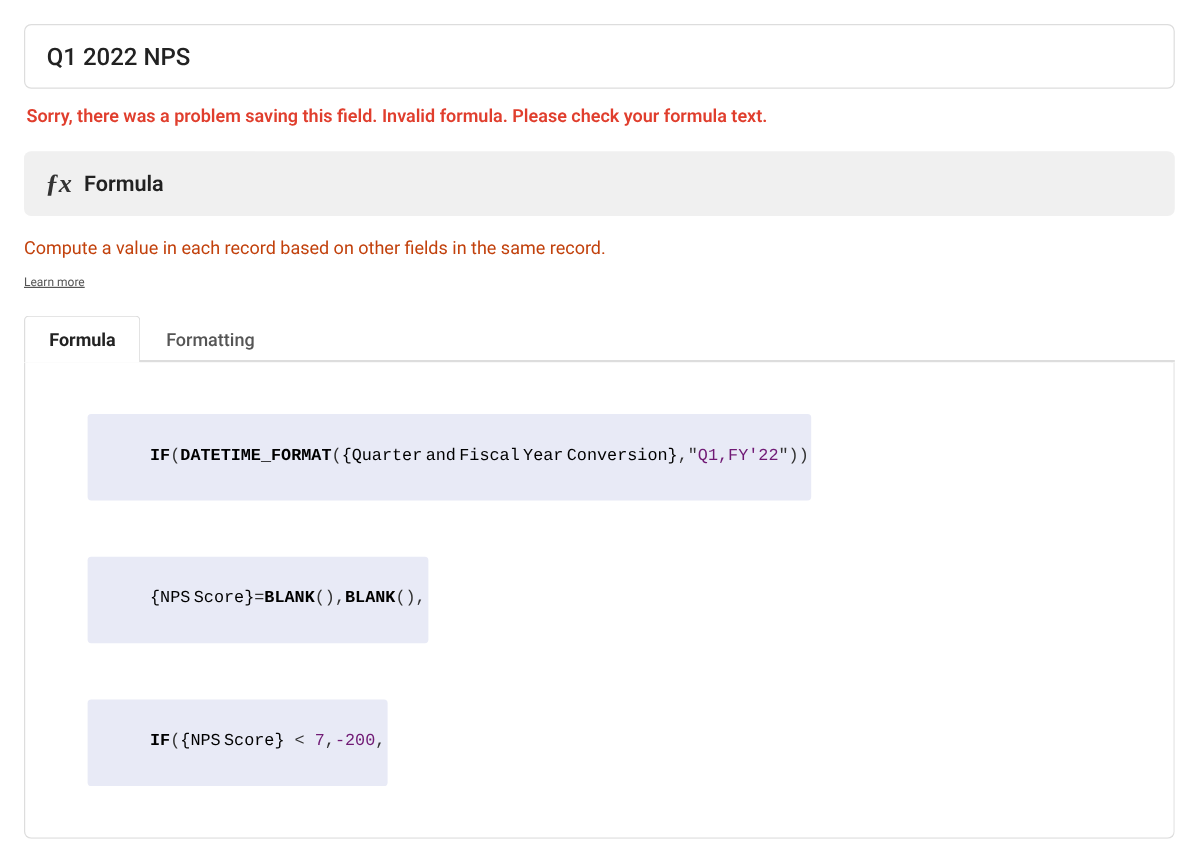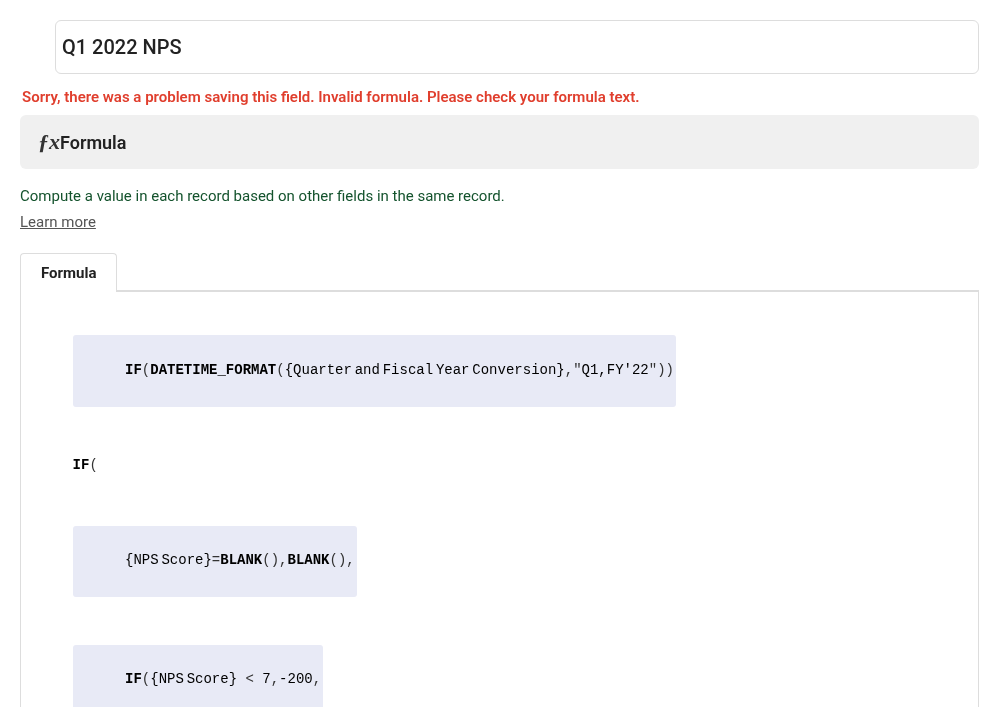--- a/index.html
+++ b/index.html
@@ -13,43 +13,43 @@
       background: #fff;
       width: 999px;
       min-height: 707px;
       padding: 20px;
       color: #333;
     }
 
     .field-title-bar {
       border: 1px solid #ddd;
       border-radius: 6px;
-      padding: 14px 6px;
+      padding: 14px 18px;
       font-size: 20px;
       font-weight: 500;
       color: #222;
       margin-bottom: 14px;
       background: #fff;
-      margin-left: 35px;
     }
 
     .error-message {
       color: #e03e2d;
       font-size: 15px;
       font-weight: 600;
-      margin-bottom: 9px;
+      margin-bottom: 20px;
       padding: 0 2px;
     }
 
     .formula-header {
       background: #f0f0f0;
       border-radius: 6px;
       padding: 14px 18px;
       display: flex;
       align-items: center;
+      gap: 10px;
       margin-bottom: 16px;
     }
 
     .formula-icon {
       font-style: italic;
       font-weight: 700;
       font-size: 22px;
       color: #333;
       display: flex;
       align-items: center;
@@ -61,27 +61,27 @@
     }
 
     .formula-label {
       font-size: 18px;
       font-weight: 600;
       color: #222;
     }
 
     .description {
       font-size: 15px;
-      color: #14532d;
+      color: #c2410c;
       line-height: 1.5;
       margin-bottom: 4px;
     }
 
     .learn-more {
-      font-size: 15px;
+      font-size: 10px;
       color: #555;
       text-decoration: underline;
       cursor: pointer;
       display: inline-block;
       margin-bottom: 20px;
     }
 
     .tabs-bar {
       display: flex;
       border-bottom: 2px solid #ddd;
@@ -122,21 +122,21 @@
       min-height: 220px;
     }
 
     .code-line {
       white-space: pre;
     }
 
     
     .kw-green { color: #000000; font-weight: 600; } 
     .kw-purple { color: #000000; } 
-    .kw-orange { color: #000000; text-align: right; } 
+    .kw-orange { color: #701a75; text-align: right; } 
     .kw-default { color: #333; }
 
     
     .line-highlighted {
       background-color: #e8eaf6;
       display: inline-block;
       border-radius: 3px;
       padding: 0 2px;
     }
 
@@ -163,34 +163,32 @@
   <span class="formula-label">Formula</span>
 </div>
 
 
 <div class="description">Compute a value in each record based on other fields in the same record.</div>
 <a class="learn-more">Learn more</a>
 
 
 <div class="tabs-bar">
   <div class="tab active">Formula</div>
+  <div class="tab">Formatting</div>
 </div>
 
 
 <div class="code-area">
 
   <div class="code-line line-block">
     <span class="line-highlighted">
       <span class="kw-green">IF</span><span class="kw-default">(</span><span class="kw-green">DATETIME_FORMAT</span><span class="kw-default">(</span><span class="kw-purple">{Quarter and Fiscal Year Conversion}</span><span class="kw-default">,"</span><span class="kw-orange">Q1,FY'22</span><span class="kw-default">"</span><span class="kw-default">))</span>
     </span>
   </div>
 
-  <div class="code-line line-block">
-    <span class="kw-green">IF</span><span class="kw-default">(</span>
-  </div>
 
   <div class="code-line line-block">
     <span class="line-highlighted">
       <span class="kw-purple">{NPS Score}</span><span class="kw-default">=</span><span class="kw-green">BLANK</span><span class="kw-default">(),</span><span class="kw-green">BLANK</span><span class="kw-default">(),</span>
     </span>
   </div>
 
   <div class="code-line line-block">
     <span class="line-highlighted">
       <span class="kw-green">IF</span><span class="kw-default">(</span><span class="kw-purple">{NPS Score}</span><span class="kw-default"> &lt; </span><span class="kw-orange">7</span><span class="kw-default">,</span><span class="kw-orange">-200</span><span class="kw-default">,</span>

